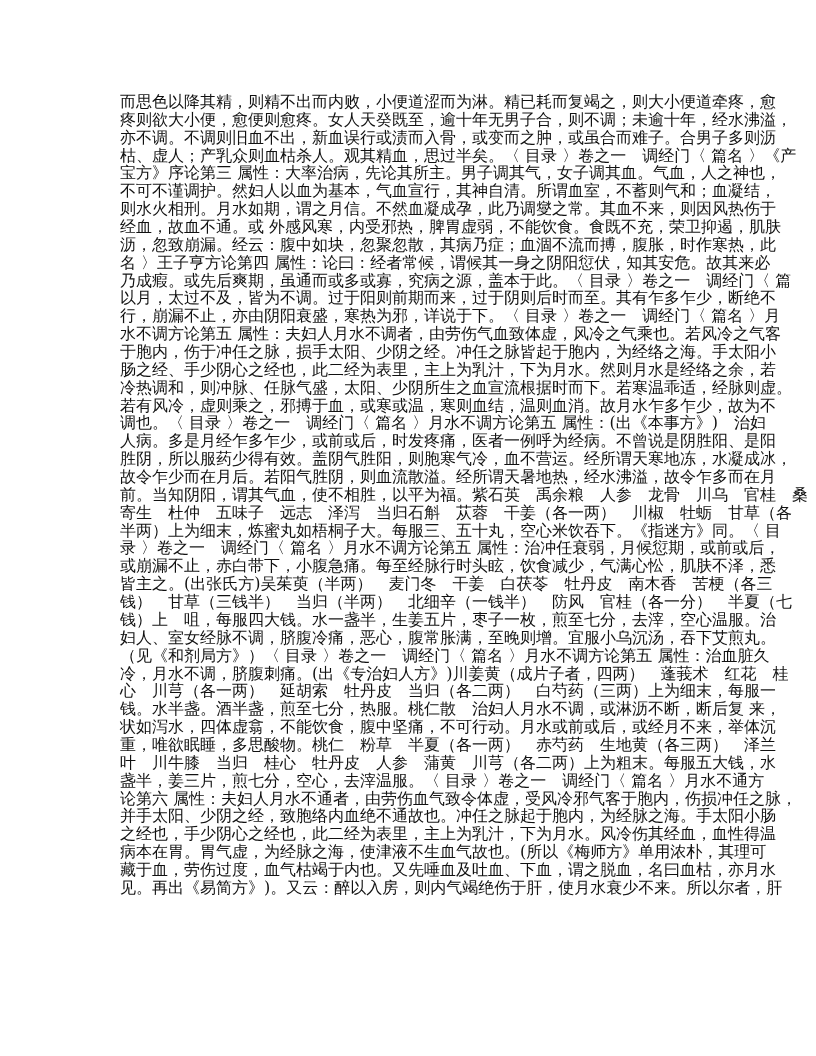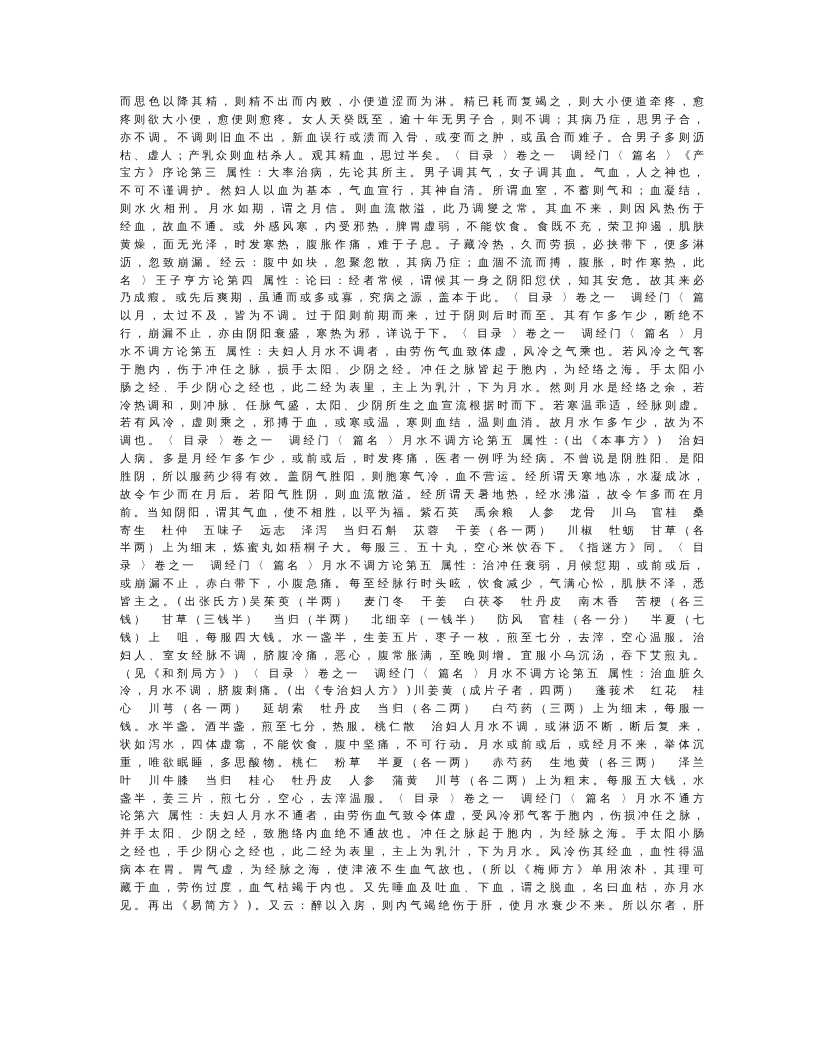--- a/index.html
+++ b/index.html
@@ -18,43 +18,42 @@
   .page {
     position: absolute;
     left: 120px;
     top: 93px;
     width: 584px;
   }
   .line {
     display: block;
     height: 17.87px;
     line-height: 17.87px;
-    font-size: 11px;
+    font-size: 16px;
     white-space: nowrap;
     text-align: justify;
     text-align-last: justify;
     letter-spacing: 0;
   }
   .line.last {
     text-align-last: justify;
   }
 </style>
 </head>
 <body>
 
 <div class="page">
   <div class="line">而思色以降其精，则精不出而内败，小便道涩而为淋。精已耗而复竭之，则大小便道牵疼，愈</div>
-  <div class="line">疼则欲大小便，愈便则愈疼。女人天癸既至，逾十年无男子合，则不调；其病乃症，思男子合，</div>
+  <div class="line">疼则欲大小便，愈便则愈疼。女人天癸既至，逾十年无男子合，则不调；未逾十年，经水沸溢，</div>
   <div class="line">亦不调。不调则旧血不出，新血误行或渍而入骨，或变而之肿，或虽合而难子。合男子多则沥</div>
   <div class="line">枯、虚人；产乳众则血枯杀人。观其精血，思过半矣。〈 目录 〉卷之一　调经门〈 篇名 〉《产</div>
   <div class="line">宝方》序论第三 属性：大率治病，先论其所主。男子调其气，女子调其血。气血，人之神也，</div>
   <div class="line">不可不谨调护。然妇人以血为基本，气血宣行，其神自清。所谓血室，不蓄则气和；血凝结，</div>
-  <div class="line">则水火相刑。月水如期，谓之月信。则血流散溢，此乃调燮之常。其血不来，则因风热伤于</div>
+  <div class="line">则水火相刑。月水如期，谓之月信。不然血凝成孕，此乃调燮之常。其血不来，则因风热伤于</div>
   <div class="line">经血，故血不通。或 外感风寒，内受邪热，脾胃虚弱，不能饮食。食既不充，荣卫抑遏，肌肤</div>
-  <div class="line">黄燥，面无光泽，时发寒热，腹胀作痛，难于子息。子藏冷热，久而劳损，必挟带下，便多淋</div>
   <div class="line">沥，忽致崩漏。经云：腹中如块，忽聚忽散，其病乃症；血涸不流而搏，腹胀，时作寒热，此</div>
   <div class="line">名 〉王子亨方论第四 属性：论曰：经者常候，谓候其一身之阴阳愆伏，知其安危。故其来必</div>
   <div class="line">乃成瘕。或先后爽期，虽通而或多或寡，究病之源，盖本于此。〈 目录 〉卷之一　调经门〈 篇</div>
   <div class="line">以月，太过不及，皆为不调。过于阳则前期而来，过于阴则后时而至。其有乍多乍少，断绝不</div>
   <div class="line">行，崩漏不止，亦由阴阳衰盛，寒热为邪，详说于下。〈 目录 〉卷之一　调经门〈 篇名 〉月</div>
   <div class="line">水不调方论第五 属性：夫妇人月水不调者，由劳伤气血致体虚，风冷之气乘也。若风冷之气客</div>
   <div class="line">于胞内，伤于冲任之脉，损手太阳、少阴之经。冲任之脉皆起于胞内，为经络之海。手太阳小</div>
   <div class="line">肠之经、手少阴心之经也，此二经为表里，主上为乳汁，下为月水。然则月水是经络之余，若</div>
   <div class="line">冷热调和，则冲脉、任脉气盛，太阳、少阴所生之血宣流根据时而下。若寒温乖适，经脉则虚。</div>
   <div class="line">若有风冷，虚则乘之，邪搏于血，或寒或温，寒则血结，温则血消。故月水乍多乍少，故为不</div>

